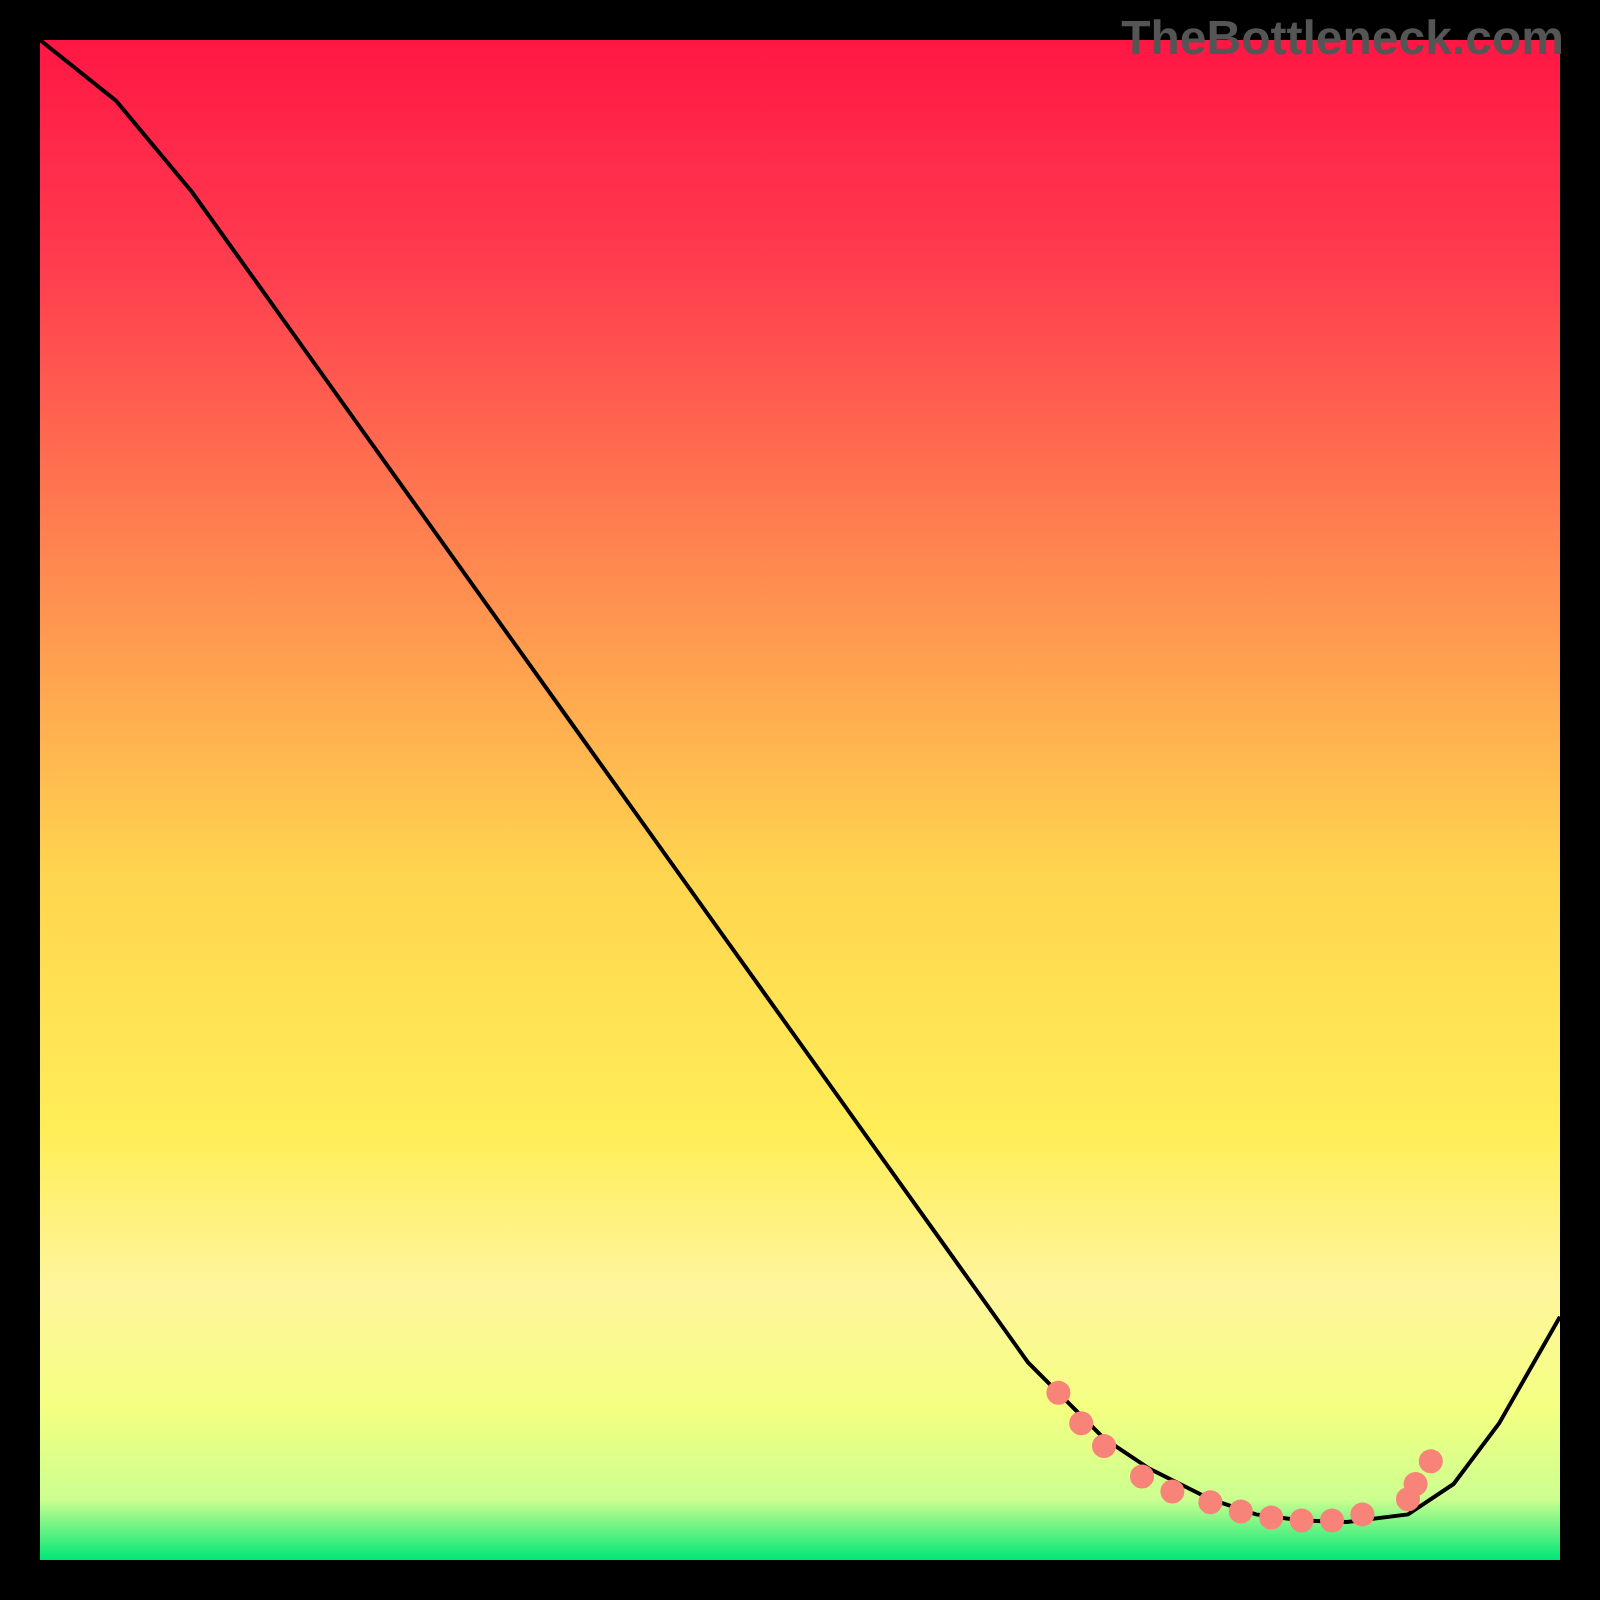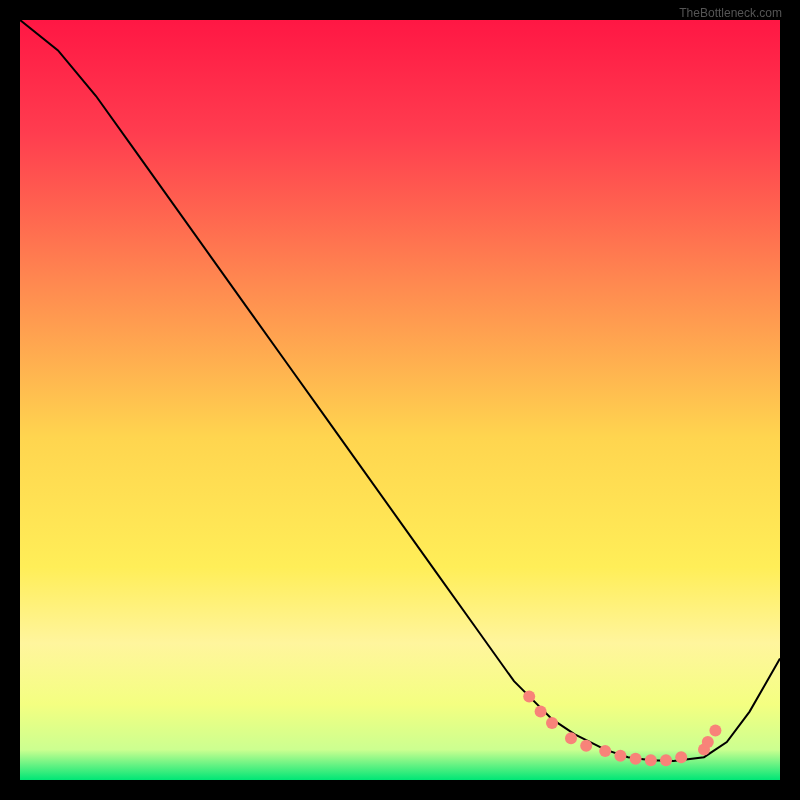--- a/index.html
+++ b/index.html
@@ -9,22 +9,22 @@
     background: #000;
     position: relative;
     font-family: Arial, sans-serif;
     overflow: hidden;
   }
   .watermark {
     position: absolute;
     top: 6px;
     right: 18px;
     color: #555;
-    font-size: 12px;
-    font-weight: normal;
+    font-size: 24px;
+    font-weight: bold;
     z-index: 10;
   }
   .plot-area {
     position: absolute;
     left: 20px;
     top: 20px;
     width: 760px;
     height: 760px;
   }
   .gradient-bg {

